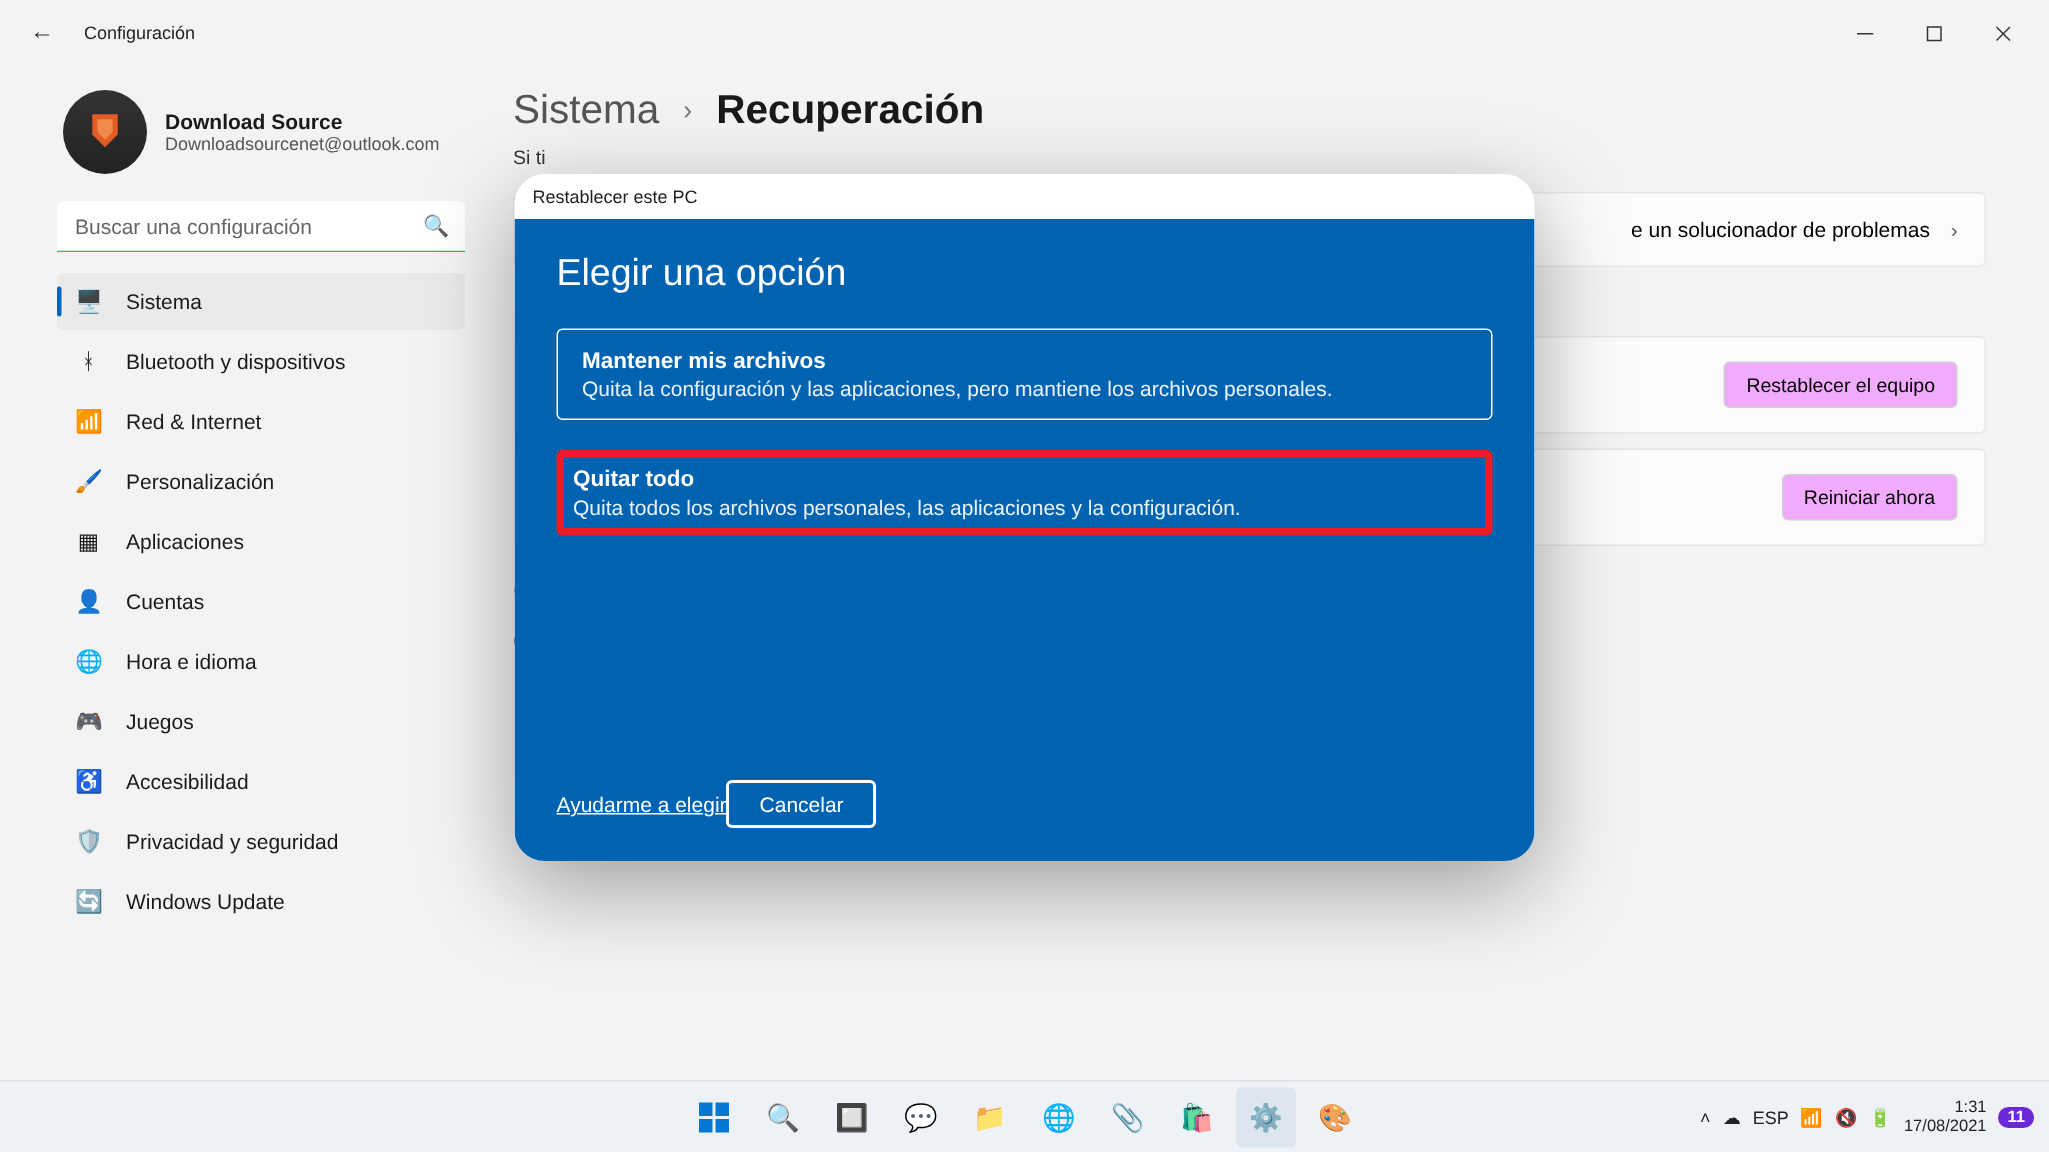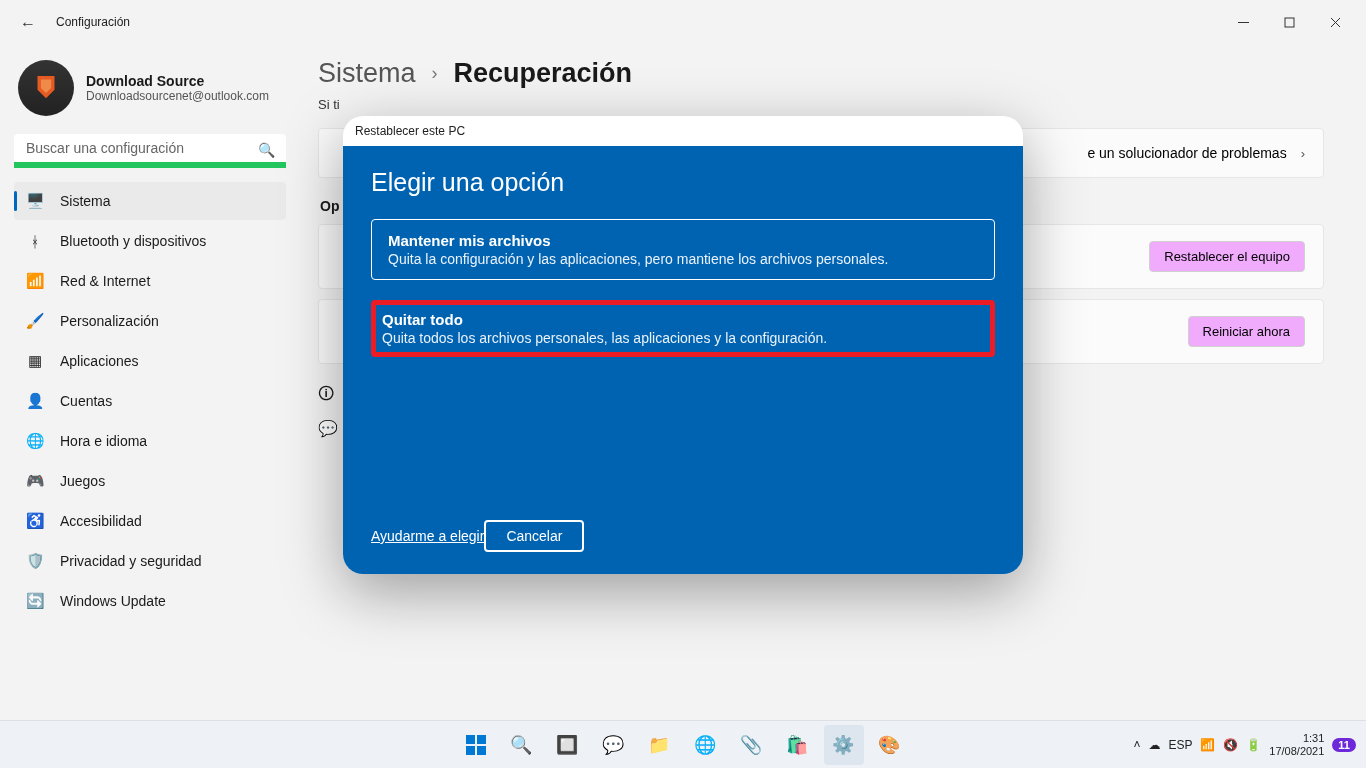--- a/index.html
+++ b/index.html
@@ -9,29 +9,29 @@
   .titlebar { height: 44px; display: flex; align-items: center; padding: 0 8px; }
   .titlebar .back { width: 40px; text-align: center; font-size: 16px; color: #333; cursor: pointer; }
   .titlebar .title { font-size: 12px; color: #222; margin-left: 8px; }
   .titlebar .win-controls { margin-left: auto; display: flex; }
   .win-btn { width: 46px; height: 44px; display: flex; align-items: center; justify-content: center; font-size: 12px; color: #333; cursor: pointer; }
   .win-btn svg { width: 11px; height: 11px; }
 
   .app { display: flex; height: calc(768px - 44px - 48px); }
 
   
-  .sidebar { width: 300px; padding: 10px 14px 0 14px; }
+  .sidebar { width: 300px; padding: 10px 14px 0 14px; margin-left: 24px; }
   .profile { display: flex; align-items: center; gap: 12px; padding: 6px 4px 18px 4px; }
   .avatar { width: 56px; height: 56px; border-radius: 50%; background: linear-gradient(180deg,#333 0%,#222 100%); display:flex; align-items:center; justify-content:center; }
   .avatar svg { width: 34px; height: 34px; }
   .profile-name { font-size: 14px; font-weight: 600; color: #1a1a1a; }
   .profile-email { font-size: 12px; color: #555; }
 
   .search { position: relative; margin-bottom: 14px; }
-  .search input { width: 100%; height: 34px; border: none; border-bottom: 6px solid #22c55e; border-radius: 4px 4px 0 0; background: #fff; padding: 0 36px 0 12px; font-size: 14px; color: #333; }
+  .search input { width: 100%; height: 34px; border: none; border-bottom: 1px solid #22c55e; border-radius: 4px 4px 0 0; background: #fff; padding: 0 36px 0 12px; font-size: 14px; color: #333; }
   .search input::placeholder { color: #666; }
   .search .sicon { position: absolute; right: 10px; top: 8px; color: #555; font-size: 14px; }
 
   .nav { display: flex; flex-direction: column; gap: 2px; }
   .nav-item { display: flex; align-items: center; gap: 16px; height: 38px; padding: 0 12px; border-radius: 4px; font-size: 14px; color: #1a1a1a; cursor: pointer; position: relative; }
   .nav-item .ni-icon { width: 18px; text-align: center; font-size: 15px; }
   .nav-item.active { background: #eaeaea; }
   .nav-item.active::before { content:""; position:absolute; left:0; top:9px; bottom:9px; width:3px; background:#0067c0; border-radius:2px; }
 
   

